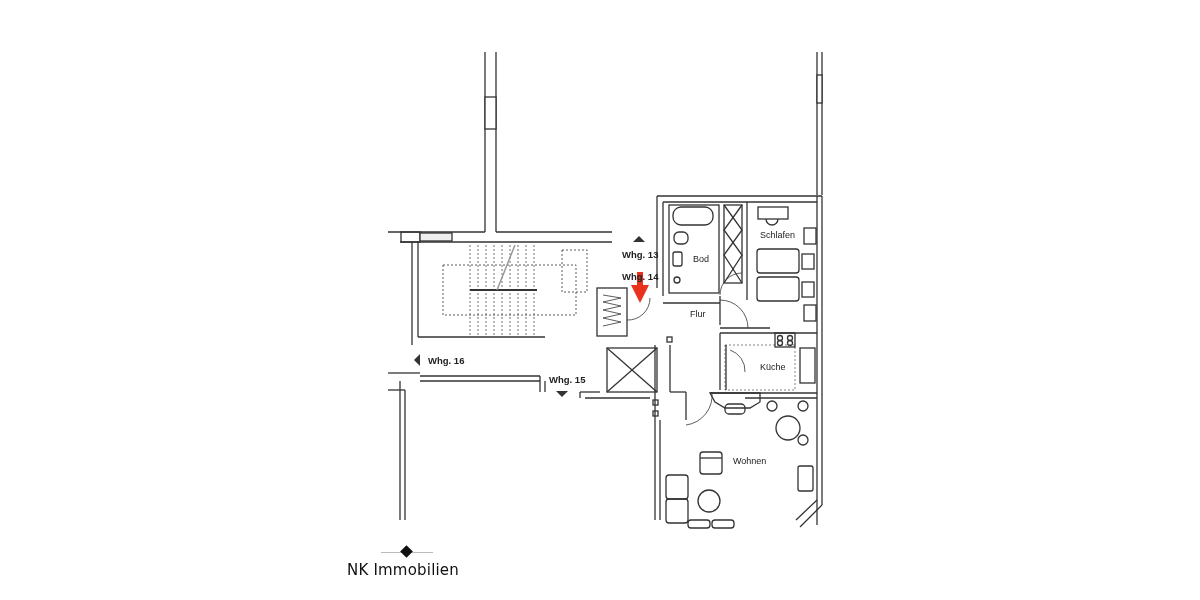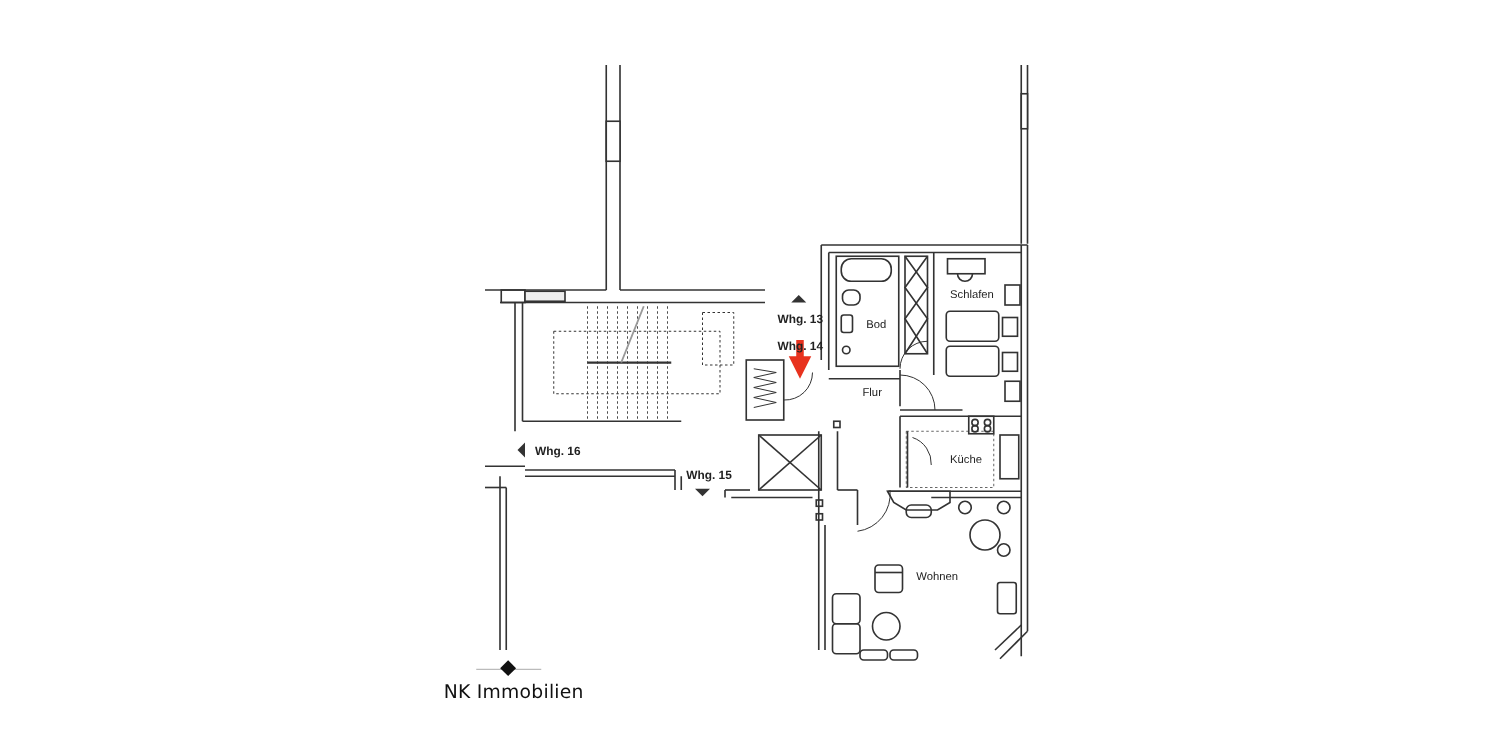--- a/index.html
+++ b/index.html
@@ -1,20 +1,20 @@
 <!DOCTYPE html>
 <html><head>
   <meta charset="utf-8">
   <style>
     html, body { margin: 0; padding: 0; background: #ffffff; }
     body { width: 1200px; height: 600px; position: relative; overflow: hidden; font-family: "Liberation Sans", sans-serif; }
     #plan { position: absolute; left: 0; top: 0; }
     .room-label { font-family: "Liberation Sans Narrow", "Liberation Sans", sans-serif; font-size: 9px; fill: #222; }
     .unit-label { font-family: "Liberation Sans", sans-serif; font-size: 9.5px; font-weight: bold; fill: #222; }
-    .logo { position: absolute; left: 347px; top: 528px; width: 120px; text-align: right; }
+    .logo { position: absolute; left: 347px; top: 545px; width: 120px; text-align: left; }
     .logo-mark { position: relative; height: 14px; }
     .logo-line { position: absolute; top: 7px; left: 34px; width: 52px; height: 1px; background: #bbb; }
     .logo-diamond { position: absolute; left: 55px; top: 2px; width: 9px; height: 9px; background: #111; transform: rotate(45deg); }
     .logo-text { font-family: "DejaVu Sans", sans-serif; font-size: 15px; color: #111; letter-spacing: 0.2px; margin-top: 2px; }
   </style>
 </head>
 <body>
 
 <svg id="plan" width="1200" height="600" viewBox="0 0 1200 600" xmlns="http://www.w3.org/2000/svg">
   <g stroke="#333" stroke-width="1.3" fill="none">

